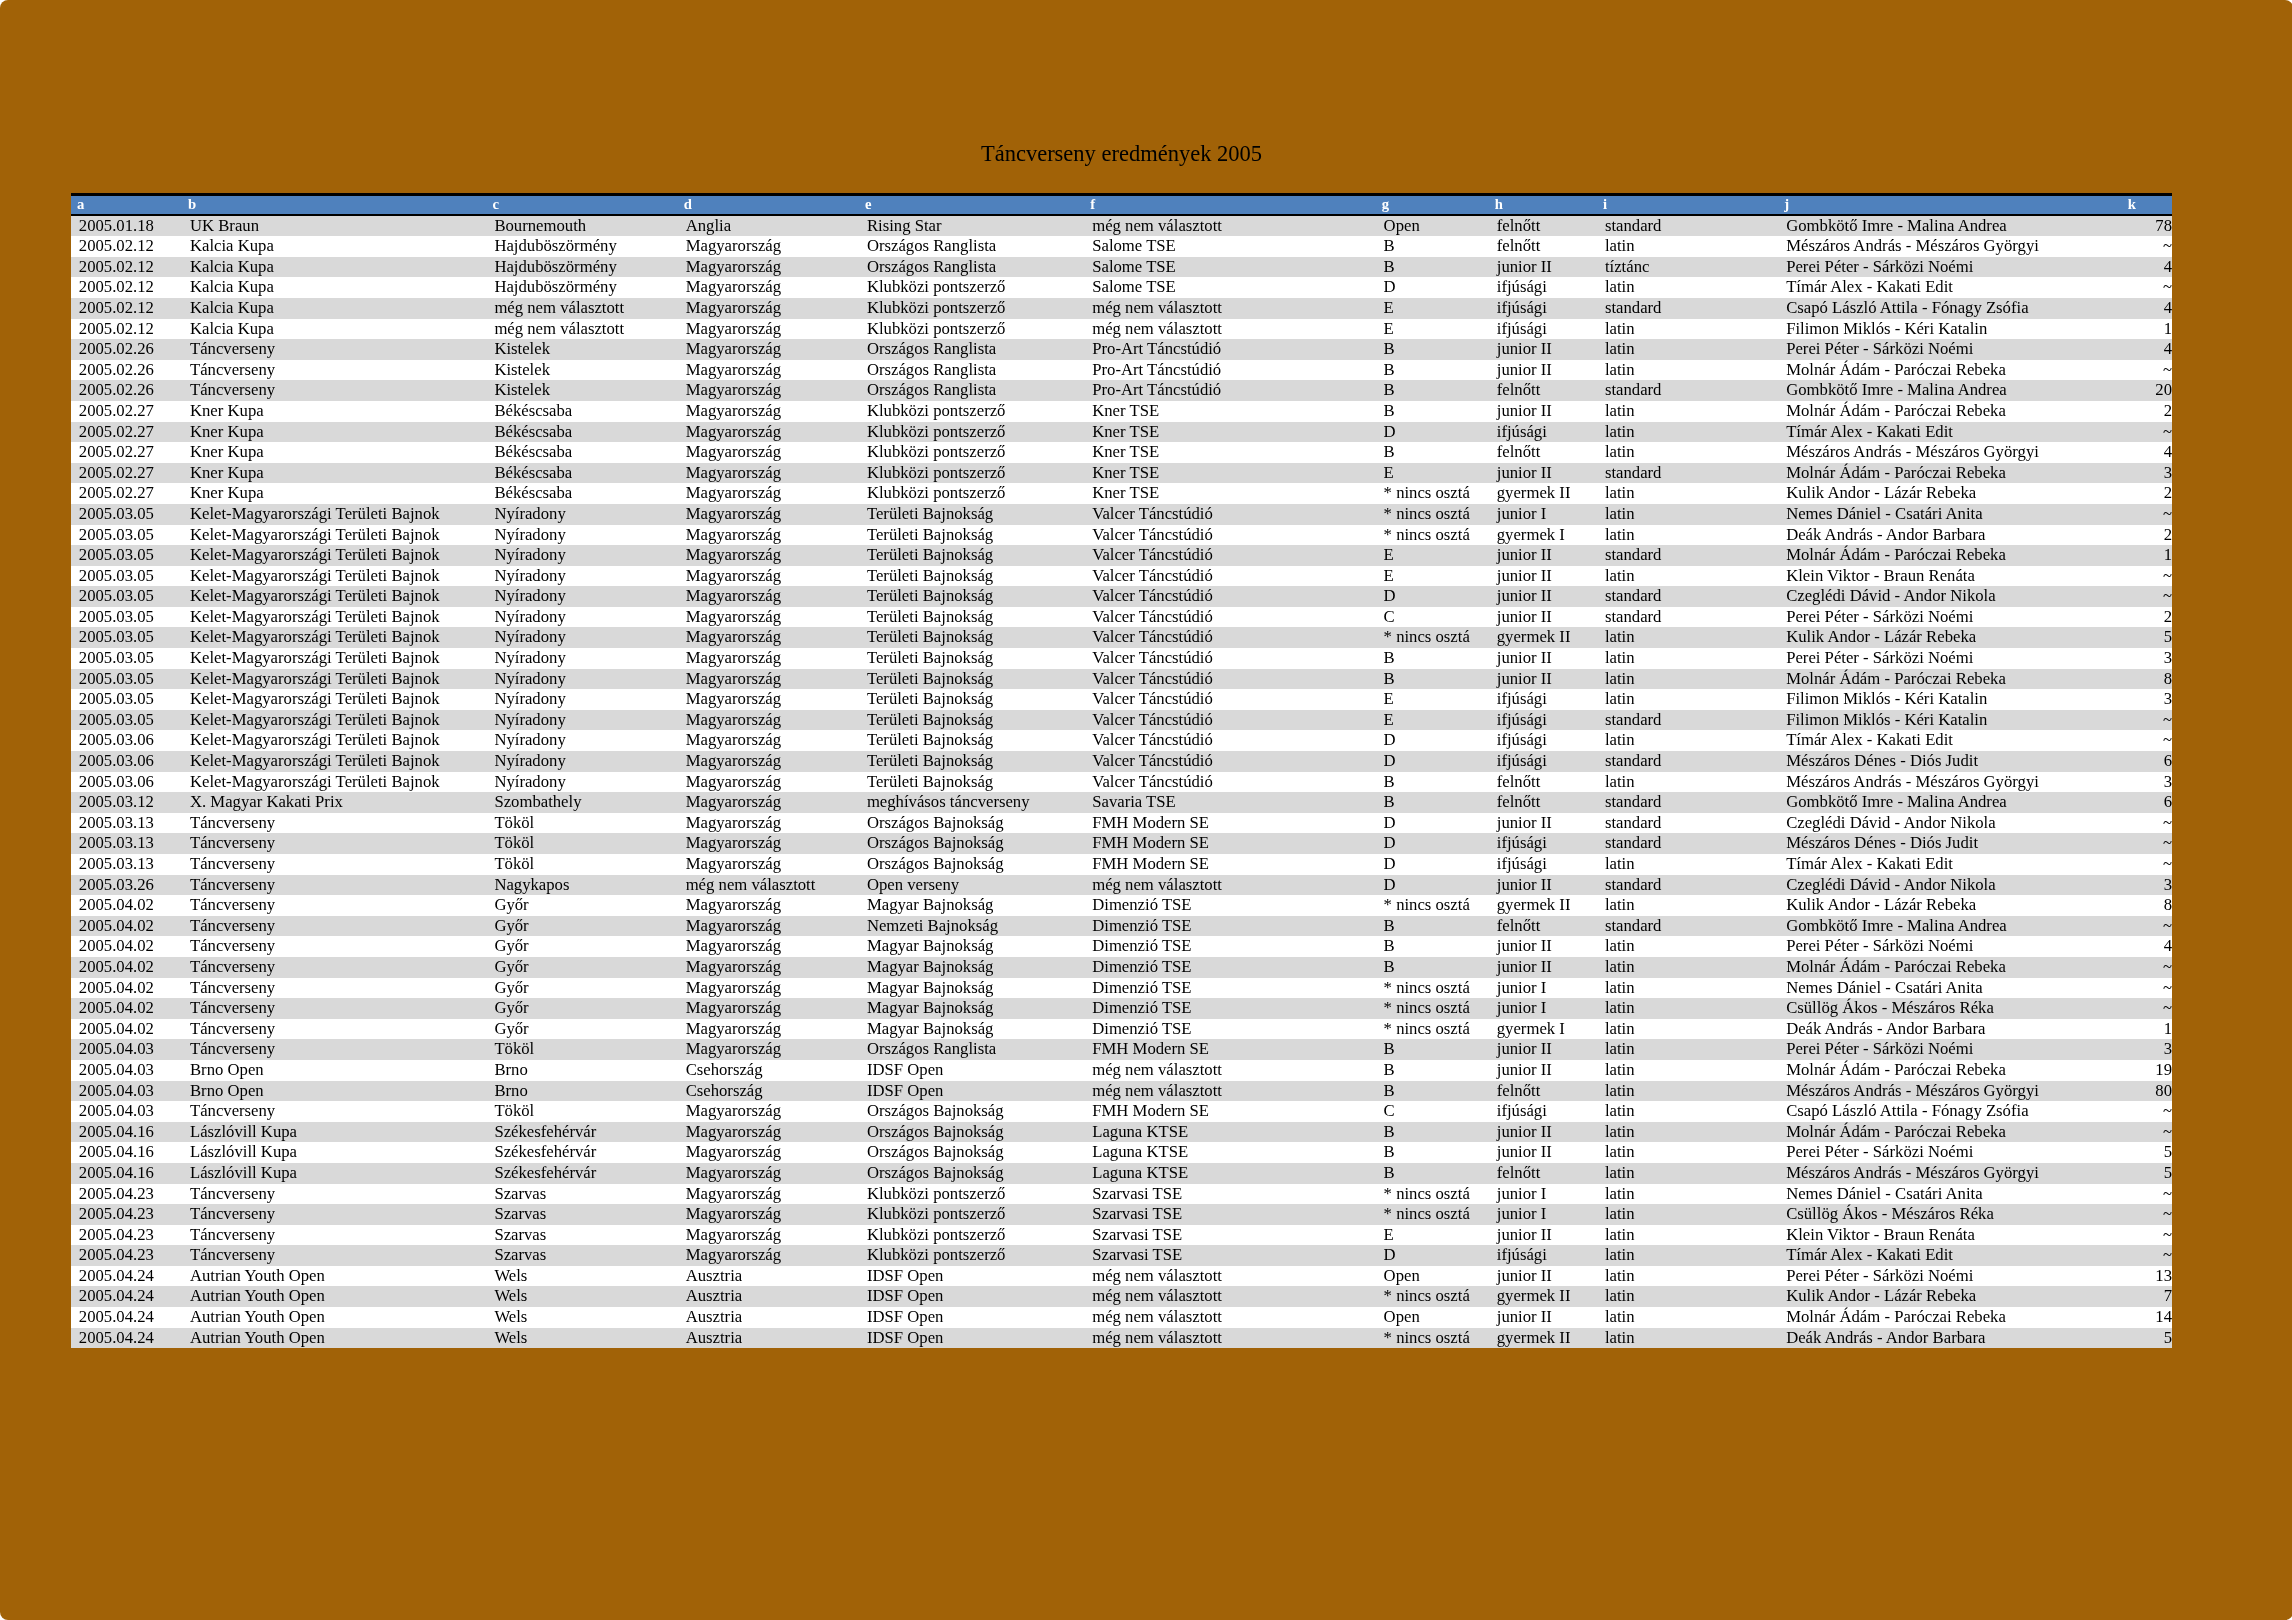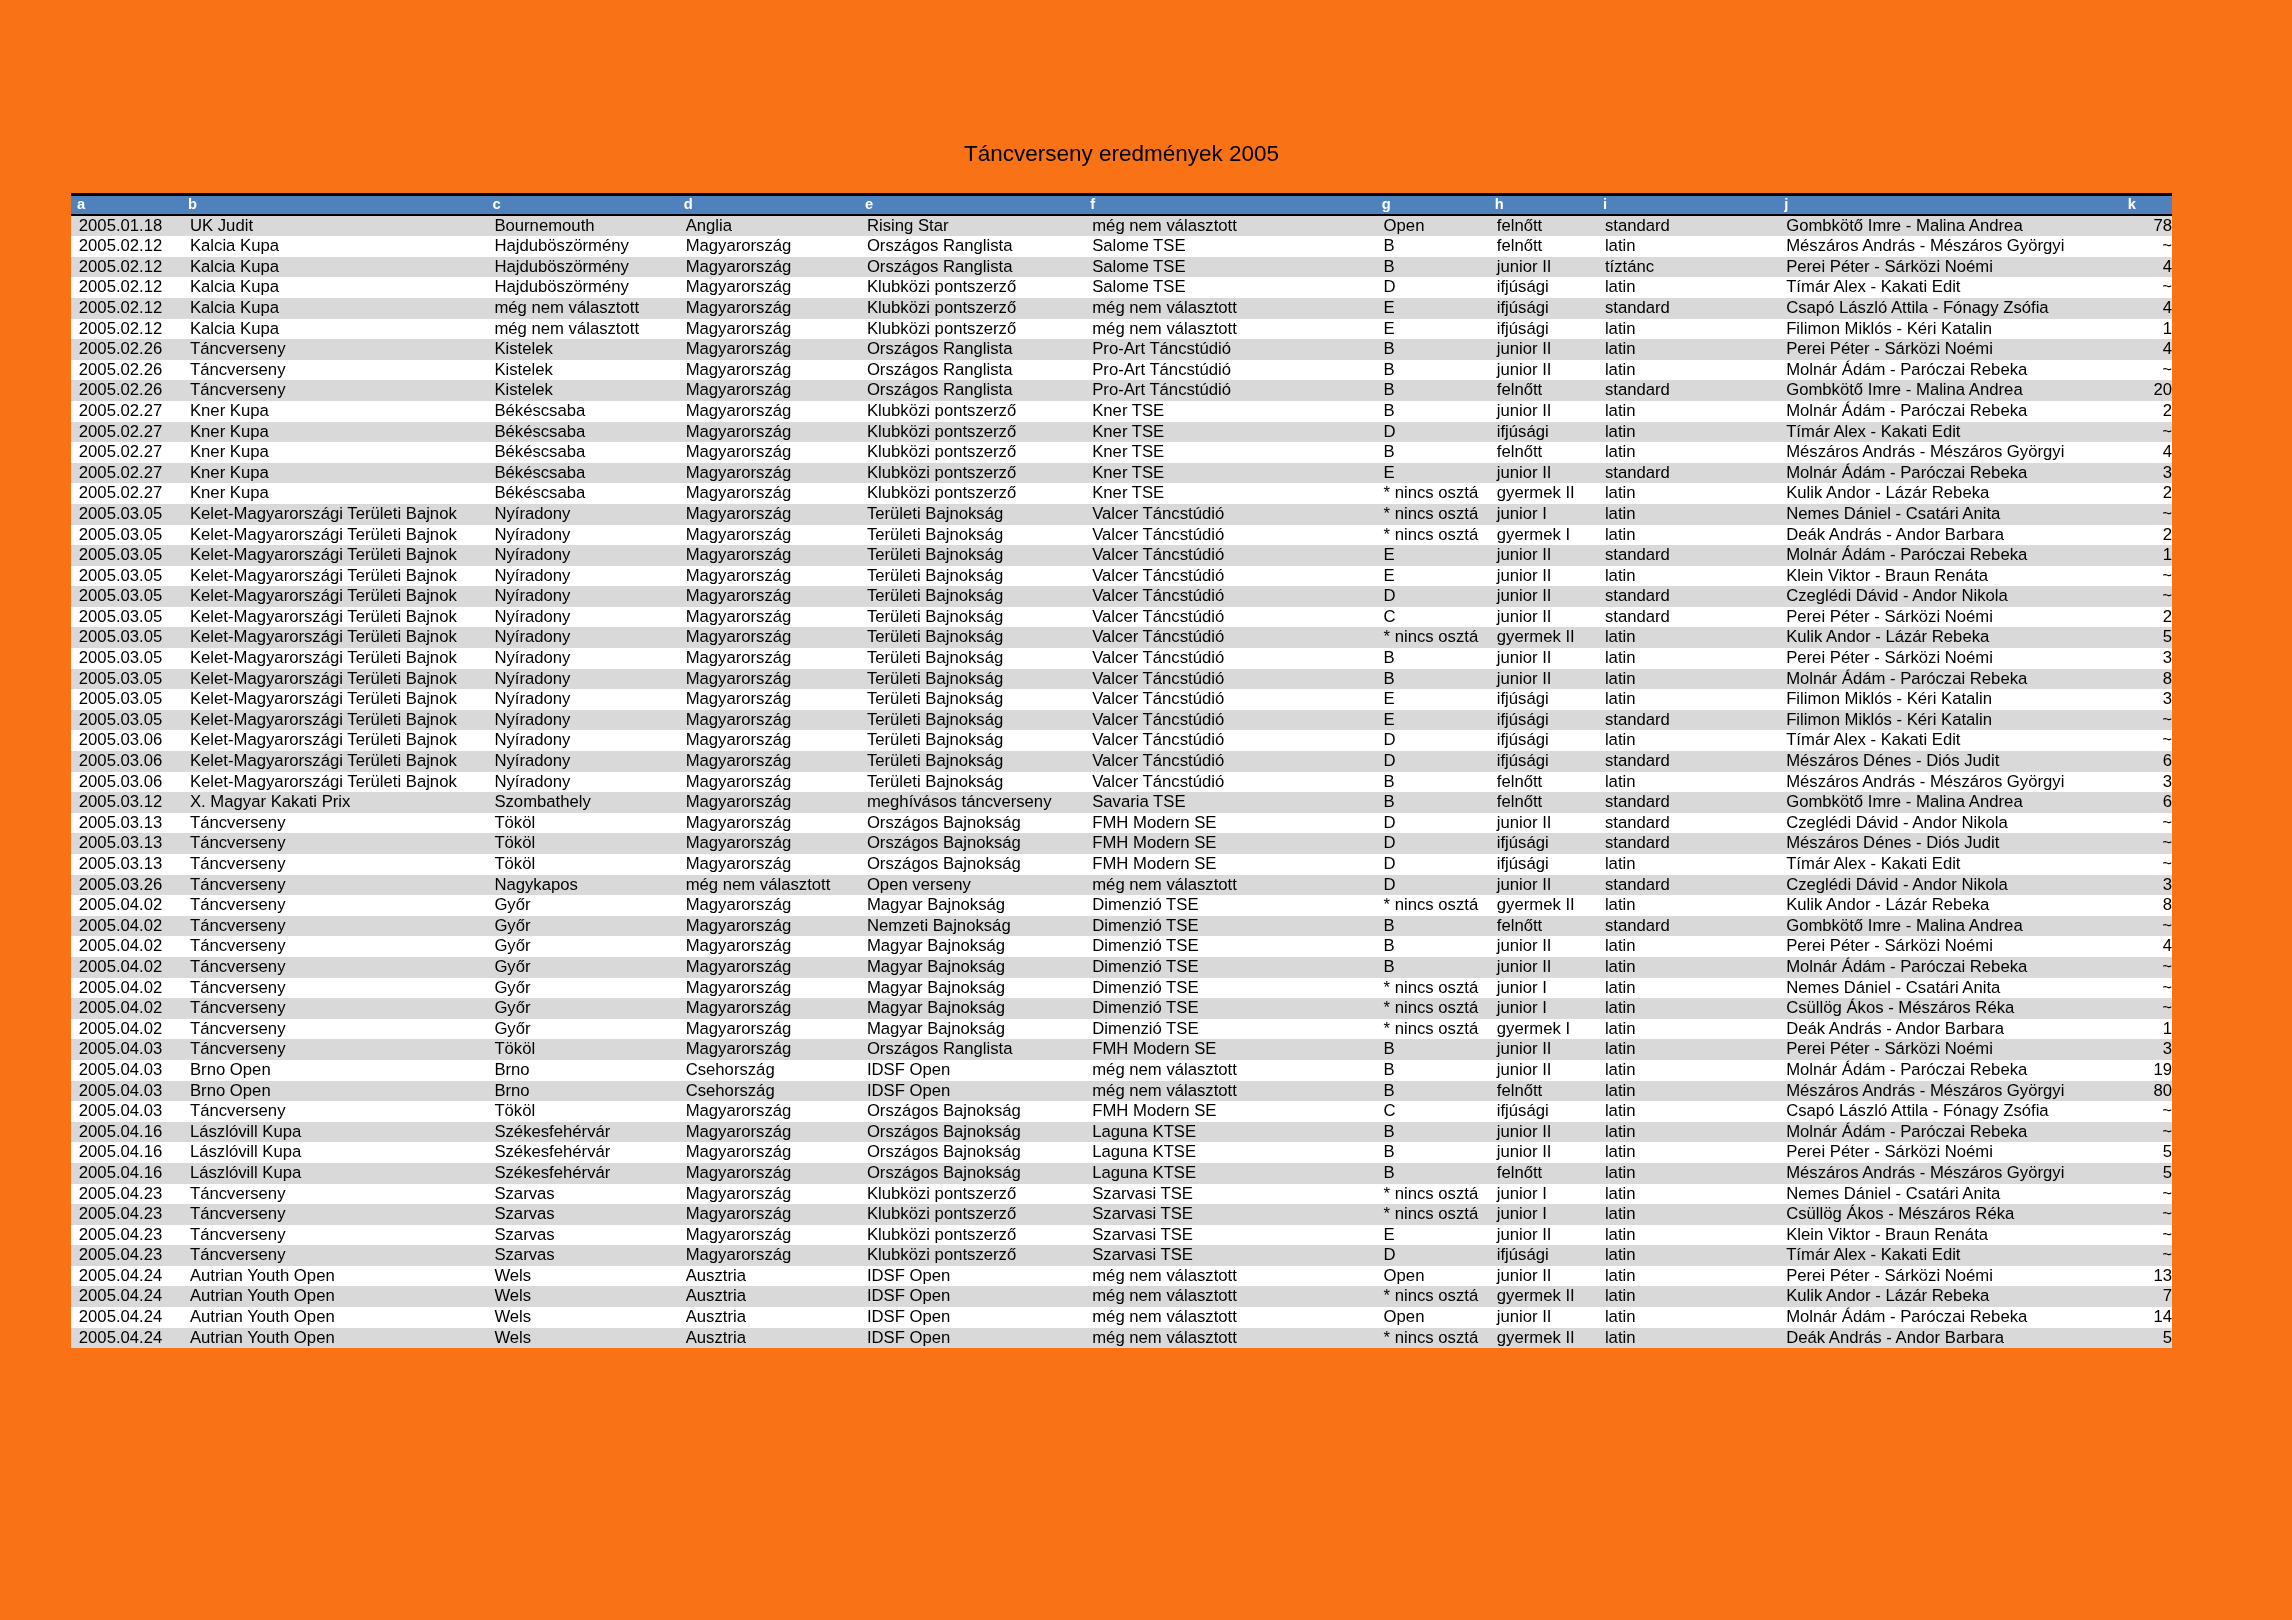--- a/index.html
+++ b/index.html
@@ -1,17 +1,17 @@
 <!DOCTYPE html>
 <html><head>
 <meta charset="utf-8">
 <style>
   html,body{margin:0;padding:0;background:#ffffff;}
-  .page{position:relative;width:2293px;height:1620px;background:#f97316;overflow:hidden;
-        font-family:Liberation Sans, sans-serif;color:#000;}
+  .page{position:relative;width:2293px;height:1620px;background:#a16207;overflow:hidden;
+        font-family:Liberation Serif, serif;color:#000;border-radius:8px;}
   .title{position:absolute;top:141px;left:71px;width:2101px;text-align:center;
          font-size:22.5px;font-weight:400;color:#000;white-space:nowrap;}
   .table-wrap{position:absolute;top:193px;left:71px;width:2101px;}
   table.grid{border-collapse:collapse;table-layout:fixed;width:2101px;
              border-top:3.9px solid #000;}
   table.grid thead tr{height:17.6px;}
   table.grid thead th{background:#4F81BD;color:#fff;font-size:14.7px;font-weight:700;
              text-align:left;padding:0 0 0 5.9px;border-bottom:2px solid #000;
              white-space:nowrap;overflow:hidden;line-height:17.6px;}
   table.grid tbody tr{height:20.6px;padding-left:24px;}
@@ -58,21 +58,21 @@
             <th class="col-g">g</th>
             <th class="col-h">h</th>
             <th class="col-i">i</th>
             <th class="col-j">j</th>
             <th class="col-k">k</th>
           </tr>
       </thead>
       <tbody id="table-body">
           <tr class="odd">
             <td class="col-a">2005.01.18</td>
-            <td class="col-b">UK Judit</td>
+            <td class="col-b">UK Braun</td>
             <td class="col-c">Bournemouth</td>
             <td class="col-d">Anglia</td>
             <td class="col-e">Rising Star</td>
             <td class="col-f">még nem választott</td>
             <td class="col-g">Open</td>
             <td class="col-h">felnőtt</td>
             <td class="col-i">standard</td>
             <td class="col-j">Gombkötő Imre - Malina Andrea</td>
             <td class="col-k">78</td>
           </tr>

